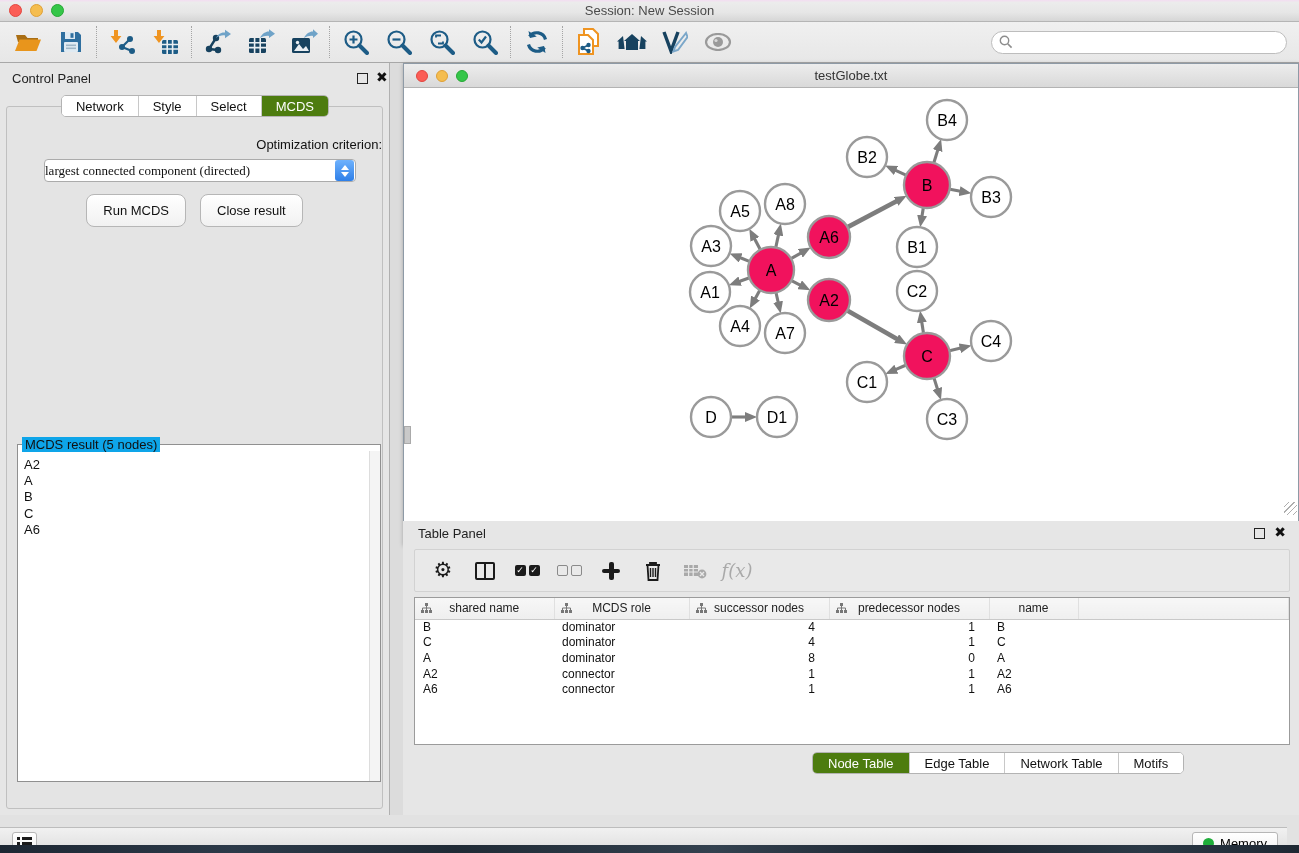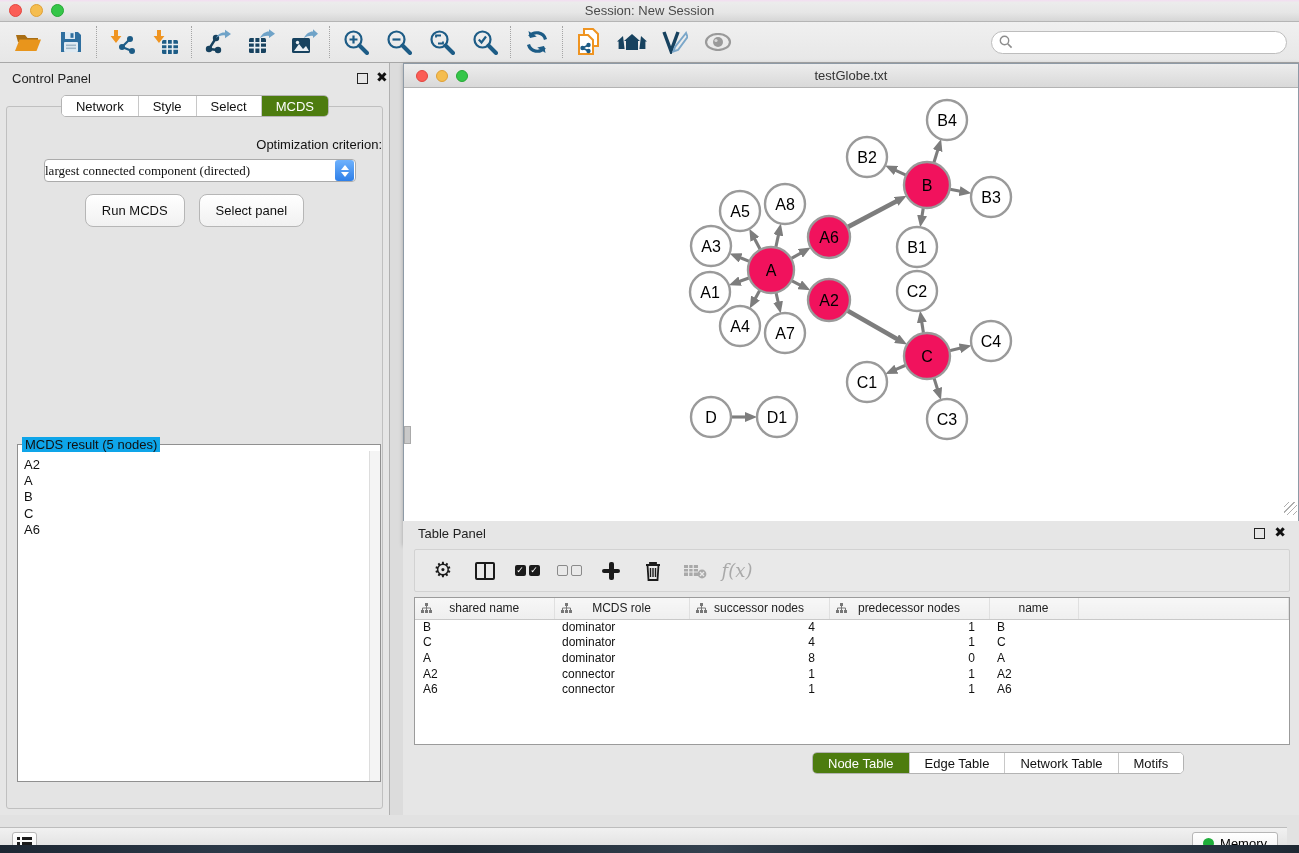--- a/index.html
+++ b/index.html
@@ -286,21 +286,21 @@
         <div class="opt-label">Optimization criterion:</div>
         <div class="dropdown">
           <span class="dd-text">largest connected component (directed)</span>
           <span class="dd-stepper">
               <span class="dd-up"></span>
               <span class="dd-down"></span>
             </span>
         </div>
         <div class="cp-buttons">
           <button class="btn">Run MCDS</button>
-          <button class="btn">Select panel</button>
+          <button class="btn">Close result</button>
         </div>
 
         <div class="result-box">
           <span class="result-legend">MCDS result (5 nodes)</span>
           <div class="result-list">
             <div>A2</div>
             <div>A</div>
             <div>B</div>
             <div>C</div>
             <div>A6</div>

